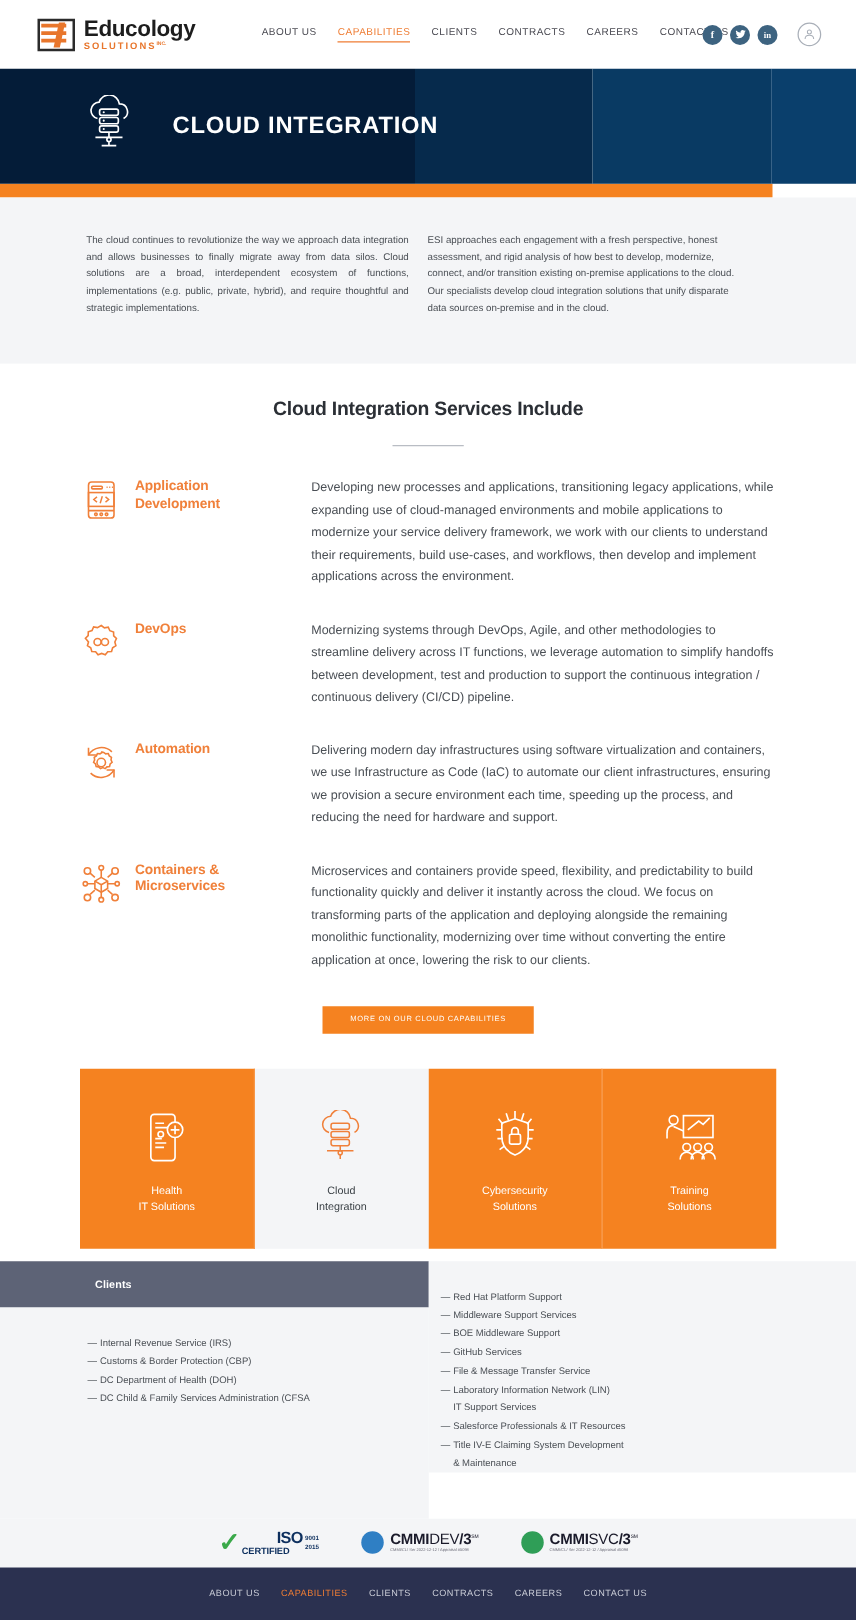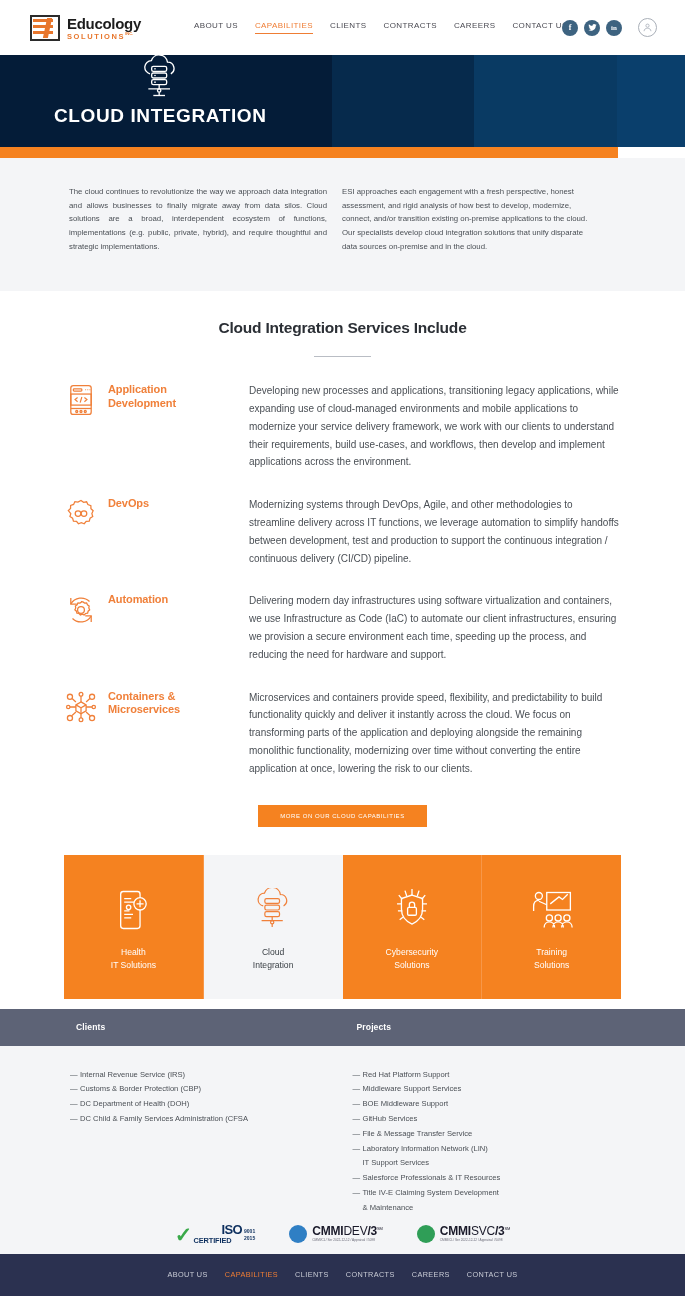--- a/index.html
+++ b/index.html
@@ -15,21 +15,21 @@
   .header { height: 55px; background:#ffffff; display:flex; align-items:center; position:relative; }
   .logo-wrap { display:flex; align-items:center; margin-left:30px; }
   .logo-mark { width:30px; height:26px; position:relative; flex:none; }
   .logo-mark .frame { position:absolute; inset:0; border:2.5px solid #2b2b2b; }
   .logo-mark .b1 { position:absolute; left:3px; top:4px; width:20px; height:3px; background:#e8762c; }
   .logo-mark .b2 { position:absolute; left:3px; top:10px; width:20px; height:3px; background:#e8762c; }
   .logo-mark .b3 { position:absolute; left:3px; top:16px; width:20px; height:3px; background:#e8762c; }
   .logo-mark .slash { position:absolute; left:15px; top:3px; width:5px; height:20px; background:#e8762c;
                       transform: skewX(-12deg); }
   .logo-text { margin-left:7px; line-height:1; }
-  .logo-text .l1 { font-size:15px; font-weight:bold; color:#1d1d1d; letter-spacing:-0.3px; display:block; }
+  .logo-text .l1 { font-size:18px; font-weight:bold; color:#1d1d1d; letter-spacing:-0.3px; display:block; }
   .logo-text .l2 { font-size:7.5px; font-weight:bold; color:#e8762c; letter-spacing:1.6px; display:block; margin-top:1px;}
   .logo-text .l2 sup { font-size:4px; letter-spacing:0; }
 
   .nav { display:flex; align-items:center; gap:17px; margin-left:53px; }
   .nav a { font-size:8px; letter-spacing:0.4px; color:#4a4a52; text-decoration:none; padding-bottom:4px; position:relative;}
   .nav a.active { color:#ef7d34; }
   .nav a.active:after { content:""; position:absolute; left:0; right:0; bottom:0; height:1.5px; background:#ef7d34; }
 
   .header-right { position:absolute; right:28px; display:flex; align-items:center; gap:6px; }
   .soc { width:16px; height:16px; border-radius:50%; background:#3d6380; color:#fff;
@@ -38,21 +38,21 @@
   .user-circle { width:19px; height:19px; border-radius:50%; border:1px solid #a9afb8; margin-left:10px;
                  display:flex; align-items:center; justify-content:center; }
 
   
   .hero { height:92px; display:flex; position:relative; }
   .hero .band { height:100%; }
   .hero .b1 { width:332px; background:#041c38; }
   .hero .b2 { width:142px; background:#062a4c; }
   .hero .b3 { width:143px; background:#093a63; }
   .hero .b4 { flex:1; background:#0a3f6c; }
-  .hero-inner { position:absolute; left:54px; top:0; height:100%; display:flex; align-items:center; gap:0;flex-direction:column; }
+  .hero-inner { position:absolute; left:68px; top:0; height:100%; display:flex; align-items:center; gap:30px; }
   .hero-title { color:#fff; font-size:19px; font-weight:bold; letter-spacing:0.6px; }
   .orange-bar { height:11px; background:#f58220; width:618px; }
 
   
   .intro { background:#f4f5f7; padding:27px 16px 38px 0; display:flex; justify-content:center; gap:15px; }
   .intro p { width:258px; font-size:7.8px; line-height:1.75; color:#4a4f55; text-align:justify; }
   .intro p.right { text-align:left; }
 
   
   .services { background:#fff; padding-top:28px; }
@@ -377,23 +377,20 @@
           <span class="dash">—</span>
           <span>DC Department of Health (DOH)</span>
         </div>
       <div class="cp-item">
           <span class="dash">—</span>
           <span>DC Child &amp; Family Services Administration (CFSA</span>
         </div>
     </div>
   </div>
   <div class="cp-col">
-    <div class="cp-head">
-      <span>Projects</span>
-    </div>
     <div class="cp-body">
       <div class="cp-item">
           <span class="dash">—</span>
           <span>Red Hat Platform Support</span>
         </div>
       <div class="cp-item">
           <span class="dash">—</span>
           <span>Middleware Support Services</span>
         </div>
       <div class="cp-item">

